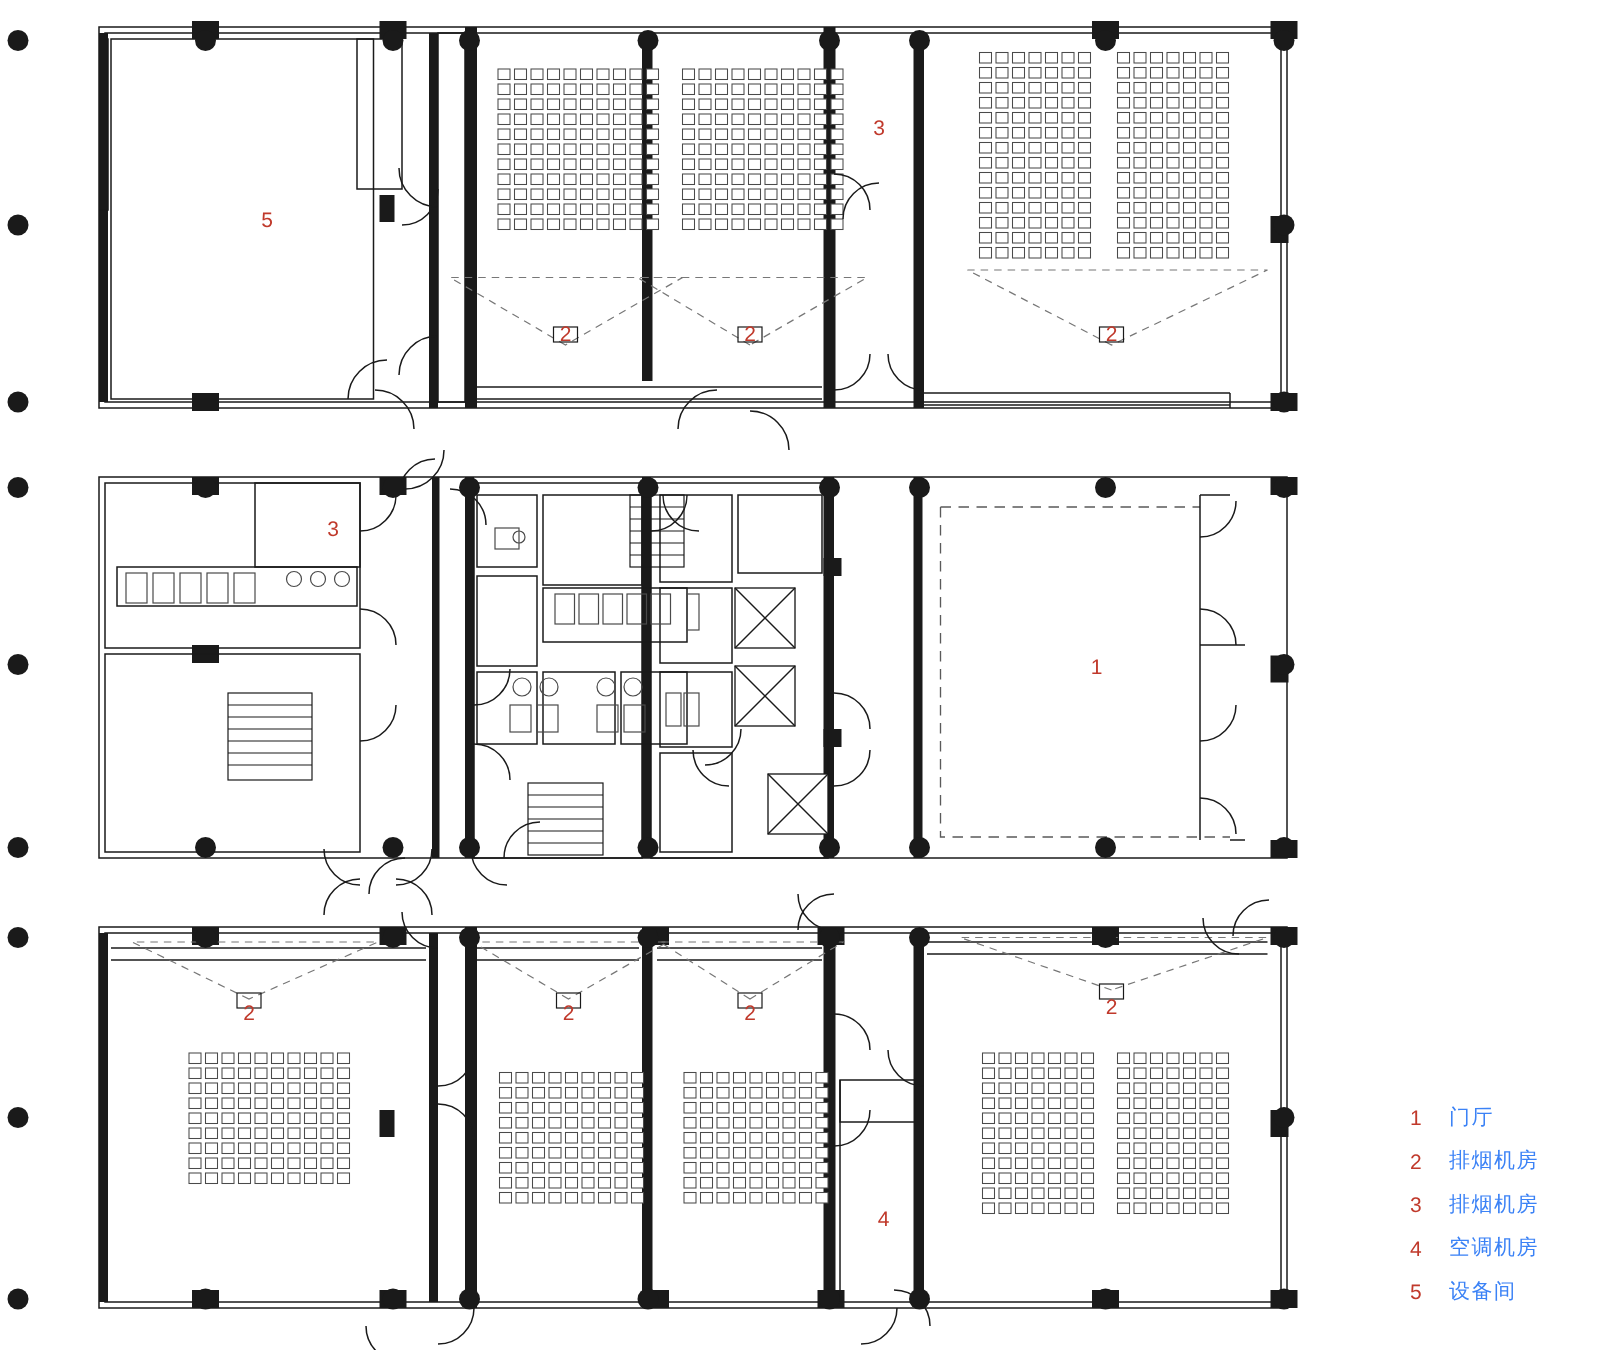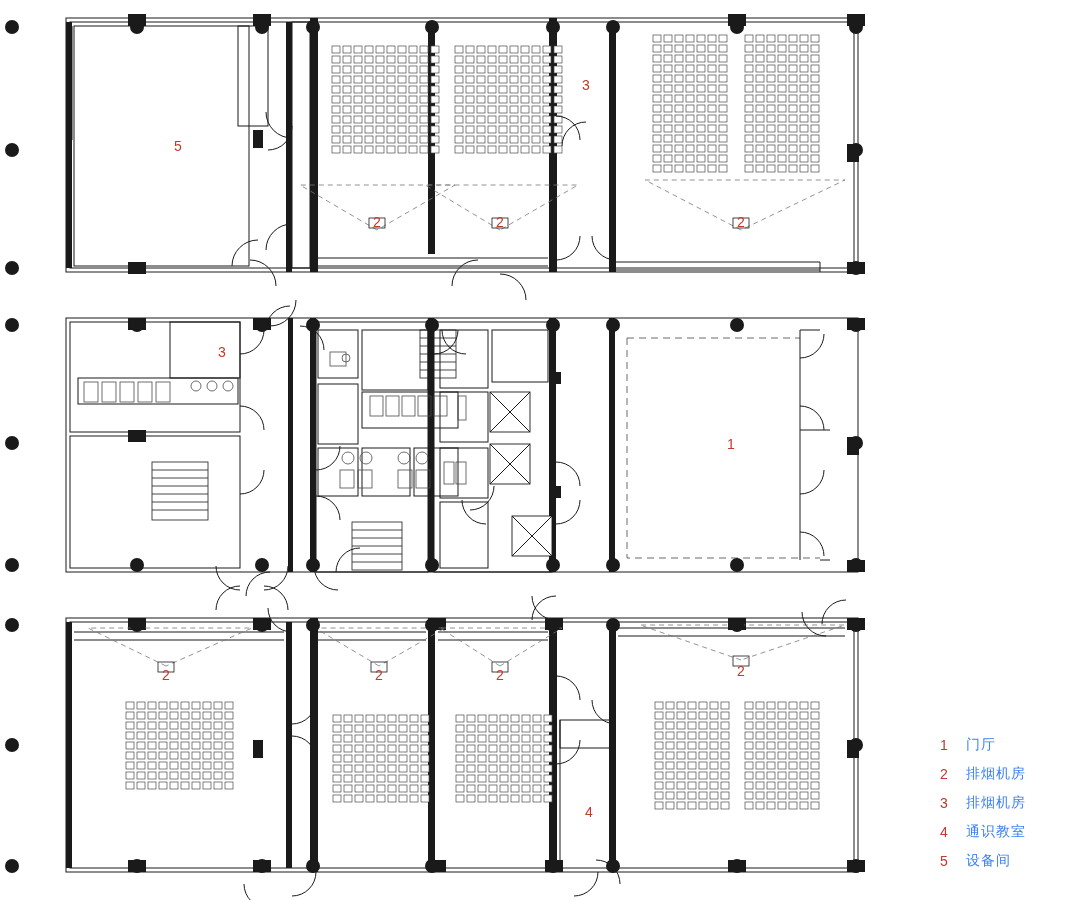--- a/index.html
+++ b/index.html
@@ -1225,19 +1225,19 @@
   <div class="legend-row">
     <span class="legend-num">2</span>
     <span class="legend-label">排烟机房</span>
   </div>
   <div class="legend-row">
     <span class="legend-num">3</span>
     <span class="legend-label">排烟机房</span>
   </div>
   <div class="legend-row">
     <span class="legend-num">4</span>
-    <span class="legend-label">通识教室</span>
+    <span class="legend-label">空调机房</span>
   </div>
   <div class="legend-row">
     <span class="legend-num">5</span>
     <span class="legend-label">设备间</span>
   </div>
 </div>
 
 </body></html>

